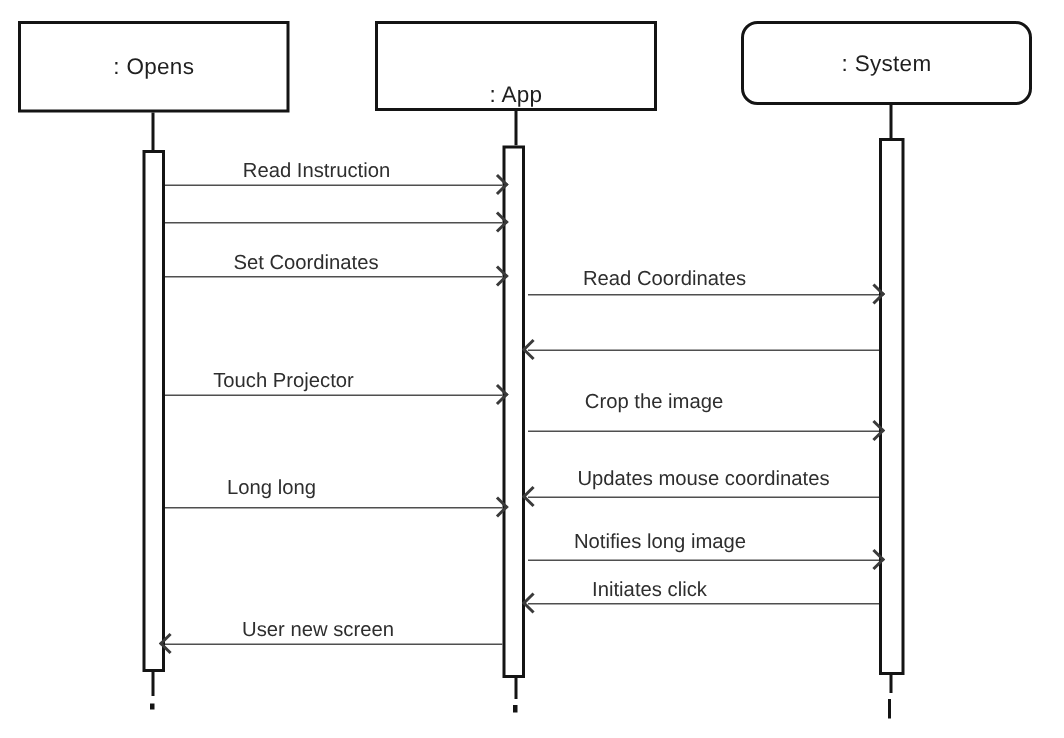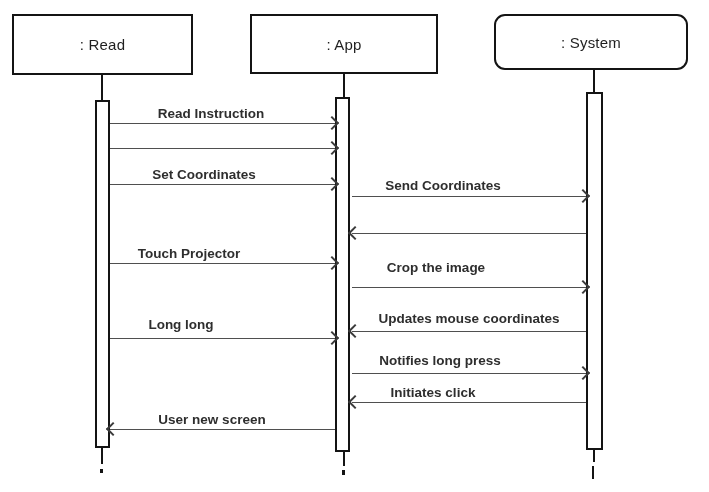--- a/index.html
+++ b/index.html
@@ -53,32 +53,31 @@
     transform: rotate(45deg);
     box-sizing: border-box;
   }
 
   .msg-label {
     position: absolute;
     transform: translateX(-50%);
     font-size: 13.5px;
     color: #2e2e2e;
     white-space: nowrap;
-    font-weight: bold;
   }
 </style>
 </head>
 <body>
 
 <div class="canvas">
 
   <div class="actor-box" style="left:12px; top:14px; width:181px; height:61px;">
-    <span>: Read</span>
+    <span>: Opens</span>
   </div>
-  <div class="actor-box" style="left:250px; top:14px; width:188px; height:60px;">
+  <div class="actor-box" style="left:250px; top:14px; width:188px; height:60px;align-items:flex-end;">
     <span>: App</span>
   </div>
   <div class="actor-box" style="left:494px; top:14px; width:194px; height:56px;border-radius:11px;">
     <span>: System</span>
   </div>
 
   <div class="vline" style="left:101px; top:75px; height:25px;"></div>
   <div class="vline" style="left:343px; top:74px; height:23px;"></div>
   <div class="vline" style="left:593px; top:70px; height:22px;"></div>
 
@@ -100,21 +99,21 @@
 
   <div class="msg-line" style="left:110px; top:148px; width:225px;">
     <span class="ah-r"></span>
   </div>
 
   <div class="msg-label" style="left:204px; top:167px;">Set Coordinates</div>
   <div class="msg-line" style="left:110px; top:184px; width:225px;">
     <span class="ah-r"></span>
   </div>
 
-  <div class="msg-label" style="left:443px; top:178px;">Send Coordinates</div>
+  <div class="msg-label" style="left:443px; top:178px;">Read Coordinates</div>
   <div class="msg-line" style="left:352px; top:196px; width:234px;">
     <span class="ah-r"></span>
   </div>
 
   <div class="msg-label" style="left:436px; top:216px;margin-top:44px;">Crop the image</div>
   <div class="msg-line" style="left:352px; top:233px; width:234px;">
     <span class="ah-l"></span>
   </div>
 
   <div class="msg-label" style="left:189px; top:246px;">Touch Projector</div>
@@ -129,21 +128,21 @@
   <div class="msg-label" style="left:469px; top:311px;text-align:center;">Updates mouse coordinates</div>
   <div class="msg-line" style="left:352px; top:331px; width:234px;">
     <span class="ah-l"></span>
   </div>
 
   <div class="msg-label" style="left:181px; top:317px;">Long long</div>
   <div class="msg-line" style="left:110px; top:338px; width:225px;">
     <span class="ah-r"></span>
   </div>
 
-  <div class="msg-label" style="left:440px; top:353px;">Notifies long press</div>
+  <div class="msg-label" style="left:440px; top:353px;">Notifies long image</div>
   <div class="msg-line" style="left:352px; top:373px; width:234px;">
     <span class="ah-r"></span>
   </div>
 
   <div class="msg-label" style="left:433px; top:385px;">Initiates click</div>
   <div class="msg-line" style="left:352px; top:402px; width:234px;">
     <span class="ah-l"></span>
   </div>
 
   <div class="msg-label" style="left:212px; top:412px;">User new screen</div>

